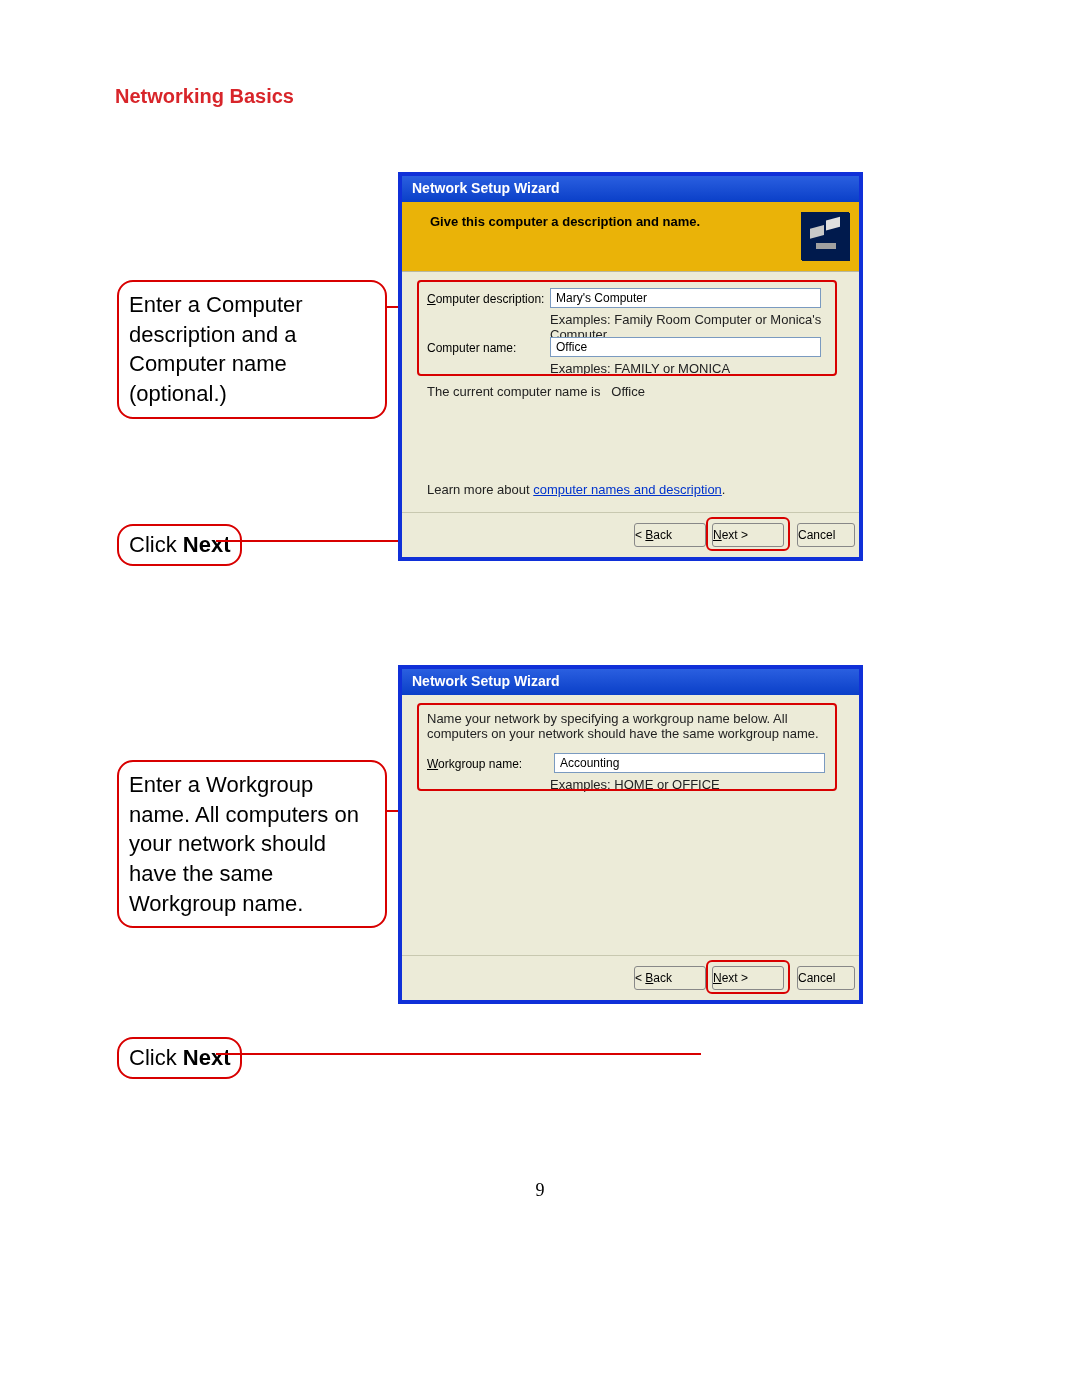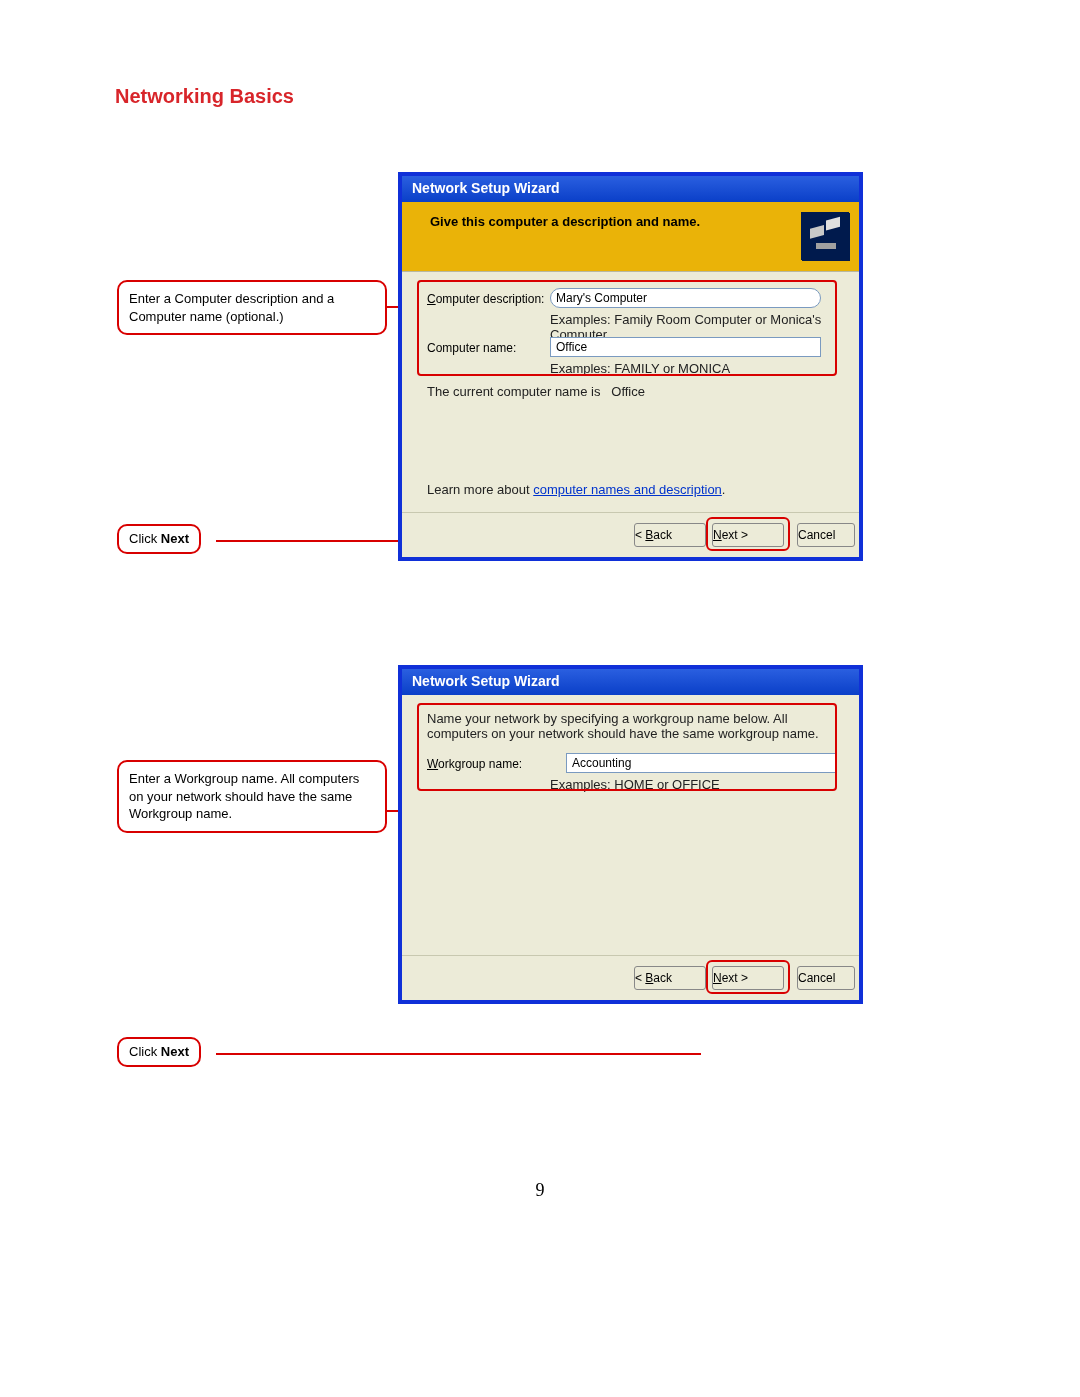--- a/index.html
+++ b/index.html
@@ -16,24 +16,24 @@
     position: absolute;
     left: 115px;
     top: 85px;
     color: #d8252a;
     font-weight: bold;
     font-size: 20px;
   }
   .callout {
     position: absolute;
     border: 2.5px solid #d80000;
-    border-radius: 10px;
+    border-radius: 16px;
     background: #fff;
     padding: 8px 10px;
-    font-size: 13px;
+    font-size: 22px;
     line-height: 1.35;
   }
   .callout b { font-weight: bold; }
   .connector {
     position: absolute;
     background: #d80000;
     height: 2px;
   }
   .wizard {
     position: absolute;
@@ -163,21 +163,21 @@
         <rect x="8" y="18" width="14" height="10" fill="#c8c8c8" transform="skewY(-15)"></rect>
         <rect x="24" y="14" width="14" height="10" fill="#e0e0e0" transform="skewY(-15)"></rect>
         <rect x="14" y="30" width="20" height="6" fill="#a0a0a0"></rect>
       </svg>
     </div>
   </div>
   <div class="wiz-body" style="height:240px;">
     <div class="field-label" style="left:25px; top:20px;">
       <span class="ul">C</span><span>omputer description:</span>
     </div>
-    <input class="text-input" style="left: 148px; top: 16px; width: 271px; border-radius: 10px;" value="Mary's Computer">
+    <input class="text-input" style="left: 148px; top: 16px; width: 271px;" value="Mary's Computer">
     <div class="example-text" style="left:148px; top:40px;">Examples: Family Room Computer or Monica's Computer</div>
 
     <div class="field-label" style="left:25px; top:69px;">Computer name:</div>
     <input class="text-input" style="left: 148px; top: 65px; width: 271px;" value="Office">
     <div class="example-text" style="left:148px; top:89px;">Examples: FAMILY or MONICA</div>
 
     <div class="example-text" style="left:25px; top:112px;">
       <span>The current computer name is </span>&nbsp;&nbsp;<span>Office</span>
     </div>
 
@@ -209,21 +209,21 @@
 <div class="connector" style="left:216px; top:1053px; width:485px;"></div>
 
 <div class="wizard" style="top:665px;">
   <div class="wiz-titlebar">Network Setup Wizard</div>
   <div class="wiz-body" style="height:260px;">
     <div class="example-text" style="left:25px; top:16px; width:410px;">Name your network by specifying a workgroup name below. All computers on your network should have the same workgroup name.</div>
 
     <div class="field-label" style="left:25px; top:62px;">
       <span class="ul">W</span><span>orkgroup name:</span>
     </div>
-    <input class="text-input" style="left: 164px; top: 58px; width: 271px;" value="Accounting">
+    <input class="text-input" style="left: 152px; top: 58px; width: 271px;" value="Accounting">
     <div class="example-text" style="left:148px; top:82px;">Examples: HOME or OFFICE</div>
 
     <div class="red-box" style="left:15px; top:8px; width:420px; height:88px;"></div>
   </div>
   <div class="wiz-buttons">
     <div class="wiz-btn" style="left:232px;">
       <span>&lt;&nbsp;<span style="text-decoration:underline;">B</span>ack</span>
     </div>
     <div class="wiz-btn" style="left:310px;">
       <span><span class="ul">N</span><span>ext &gt;</span></span>

